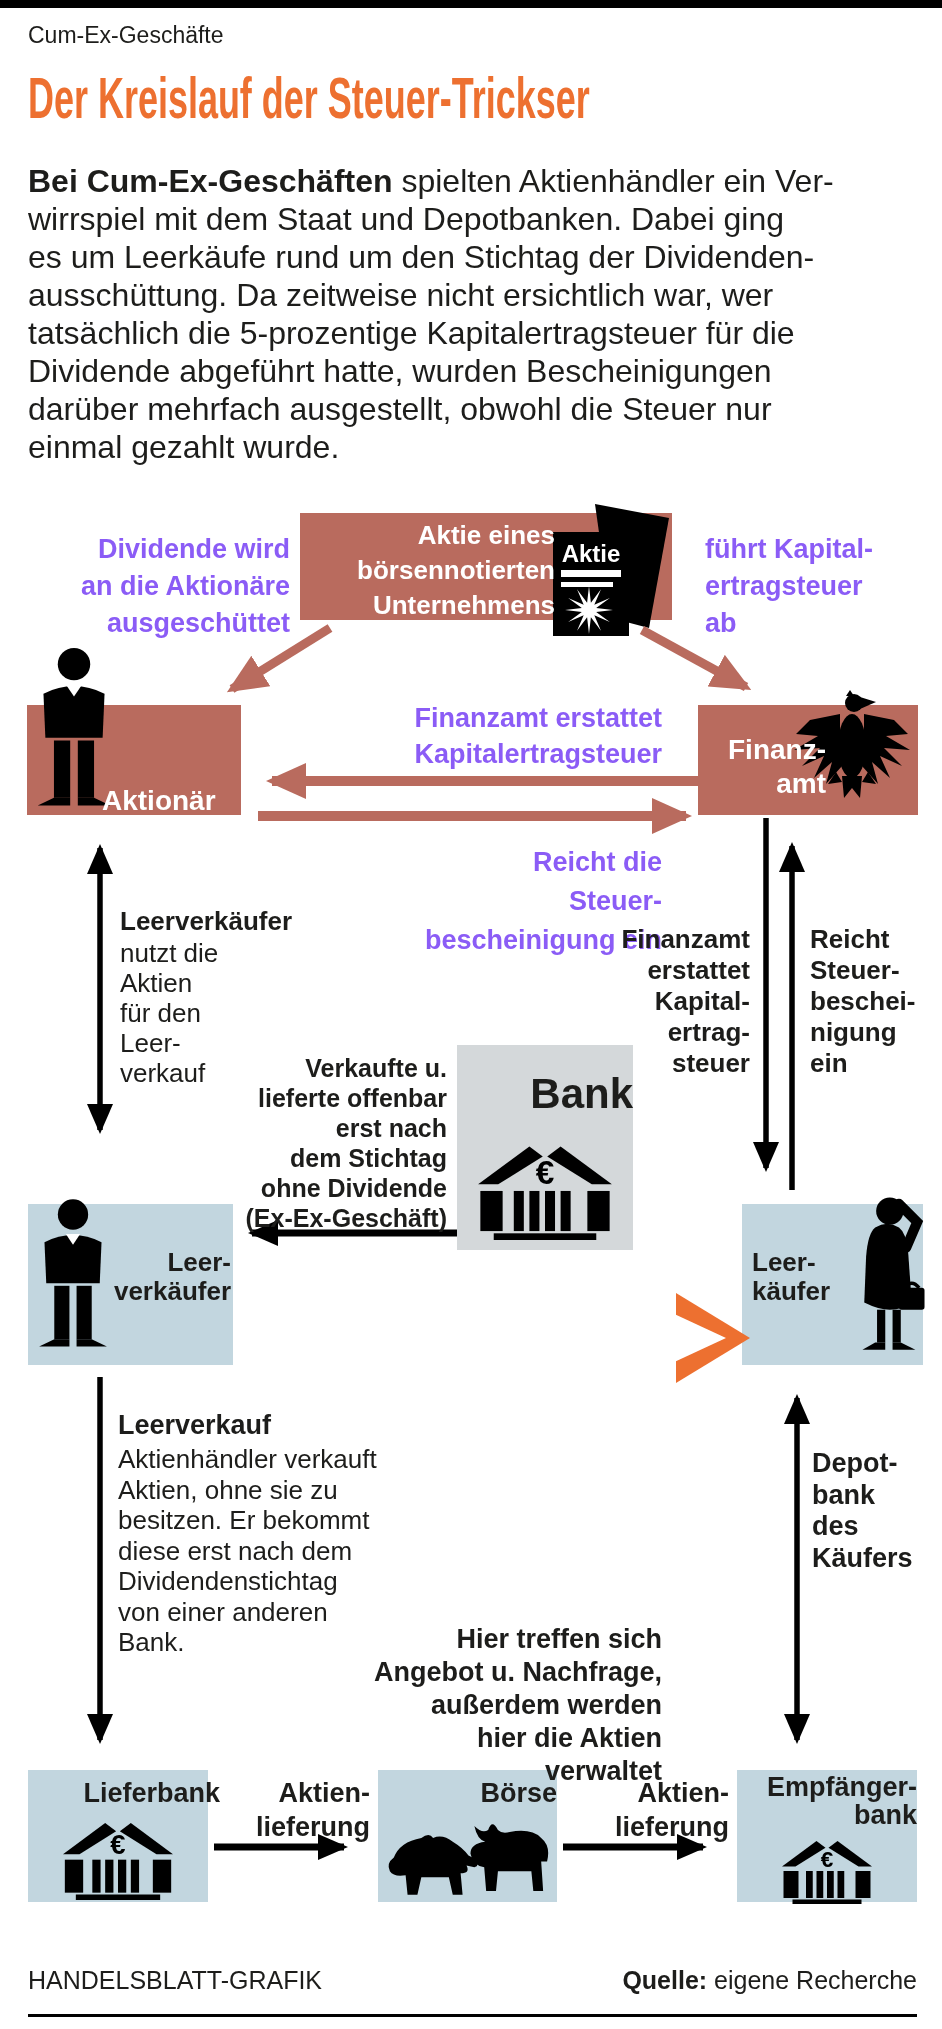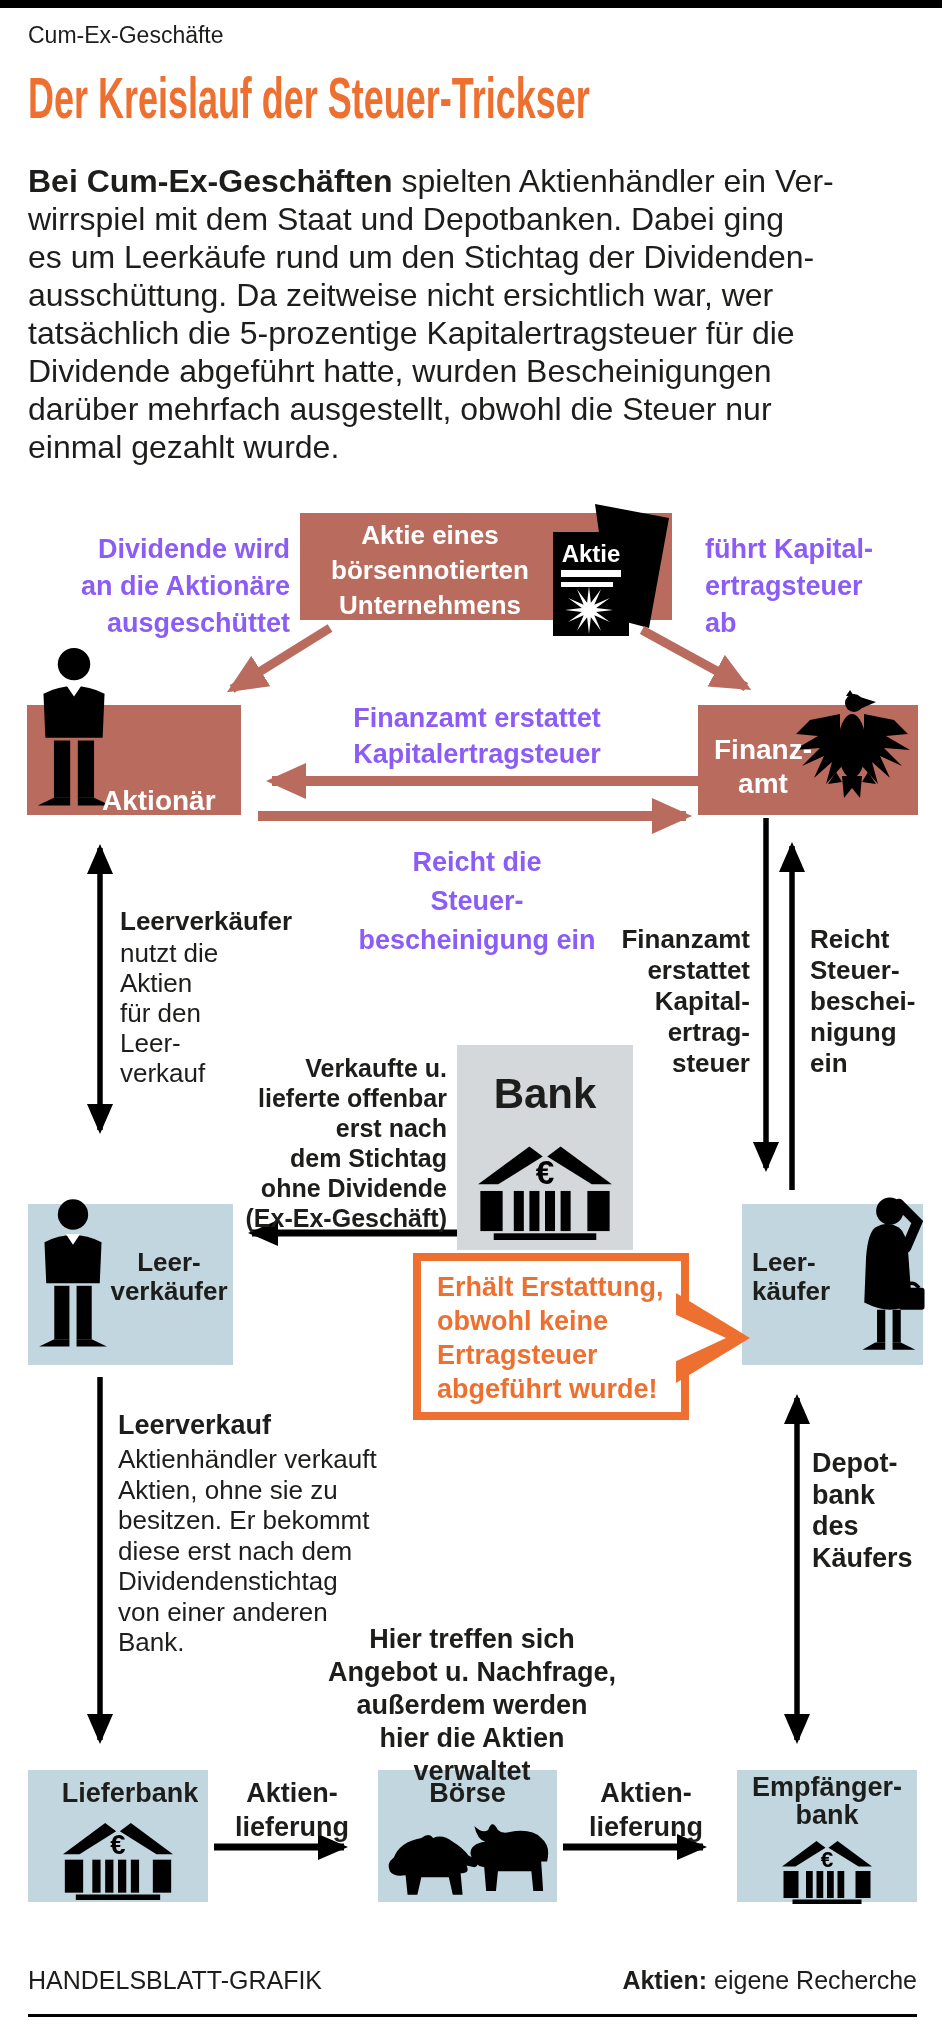--- a/index.html
+++ b/index.html
@@ -5,21 +5,21 @@
   html,body{margin:0;padding:0;background:#ffffff;}
   .page{
     position:relative;width:942px;height:2029px;background:#fff;overflow:hidden;
     font-family:"Liberation Sans", sans-serif;color:#1d1d1b;
   }
   .abs{position:absolute;}
   .pre{white-space:pre-line;}
   .b{font-weight:bold;}
   .brick{color:#8b5cf6;}
   .white{color:#ffffff;}
-  .ctr{text-align:center;}
+  .ctr{text-align:right;}
   .rgt{text-align:right;}
   .topbar{left:0;top:0;width:942px;height:8px;background:#000;}
   .kicker{left:28px;top:22px;font-size:23px;color:#1d1d1b;}
   .title{
     left:28px;top:64px;font-size:58px;font-weight:bold;color:#ed7030;
     white-space:nowrap;transform:scaleX(0.62);transform-origin:0 50%;
   }
   .intro{left:28px;top:162px;width:900px;font-size:32px;line-height:38px;}
   .box{position:absolute;}
   .brickbox{background:#b96b5e;}
@@ -130,24 +130,20 @@
   <div class="lbl pre ctr b" style="left:282px;top:1623px;width:380px;font-size:27px;line-height:33px;">Hier treffen sich
 Angebot u. Nachfrage,
 außerdem werden
 hier die Aktien
 verwaltet</div>
   <div class="lbl pre ctr b" style="left:214px;top:1776px;width:156px;font-size:27px;line-height:34px;">Aktien-
 lieferung</div>
   <div class="lbl pre ctr b" style="left:563px;top:1776px;width:166px;font-size:27px;line-height:34px;">Aktien-
 lieferung</div>
 
-  <div class="bubble pre">Erhält Erstattung,
-obwohl keine
-Ertragsteuer
-abgeführt wurde!</div>
 
   <svg class="overlay" width="942" height="2029" viewBox="0 0 942 2029">
     <defs>
       <marker id="mb" orient="auto-start-reverse" markerUnits="userSpaceOnUse" markerWidth="30" markerHeight="26" refX="26" refY="13">
         <polygon points="0,0 30,13 0,26" fill="#000"></polygon>
       </marker>
       <marker id="mr" orient="auto-start-reverse" markerUnits="userSpaceOnUse" markerWidth="40" markerHeight="36" refX="34" refY="18">
         <polygon points="0,0 40,18 0,36" fill="#b96b5e"></polygon>
       </marker>
     </defs>
@@ -273,16 +269,16 @@
     </g>
     <text x="60" y="46" text-anchor="middle" font-size="30" font-weight="bold" font-family="Liberation Sans, sans-serif" fill="#000">€</text>
   </svg>
 
   <svg class="icon" style="left:384px;top:1820px;" width="167" height="79" viewBox="0 0 170 80">
     <path fill="#000" d="M6,52 Q2,44 10,38 Q16,22 38,18 Q46,12 50,18 Q60,14 70,22 Q80,28 86,36 L94,40 Q98,46 92,48 L84,46 Q88,54 78,54 L80,76 L70,76 L66,58 L38,58 L34,76 L24,76 L22,56 Q10,58 6,52 Z"></path>
     <path fill="#000" d="M103,22 Q95,20 92,6 Q100,14 106,10 Q110,-2 116,10 Q120,14 128,12 Q150,8 160,18 Q170,26 166,42 L160,42 L162,72 L152,72 L150,52 L116,52 L114,72 L104,72 L102,48 Q90,46 88,34 Q88,24 103,22 Z"></path>
   </svg>
 
   <div class="abs footer-credit">HANDELSBLATT-GRAFIK</div>
-  <div class="abs footer-source"><span class="b">Aktien:</span><span> eigene Recherche</span></div>
+  <div class="abs footer-source"><span class="b">Quelle:</span><span> eigene Recherche</span></div>
   <div class="abs botrule"></div>
 
 </div>
 
 </body></html>

